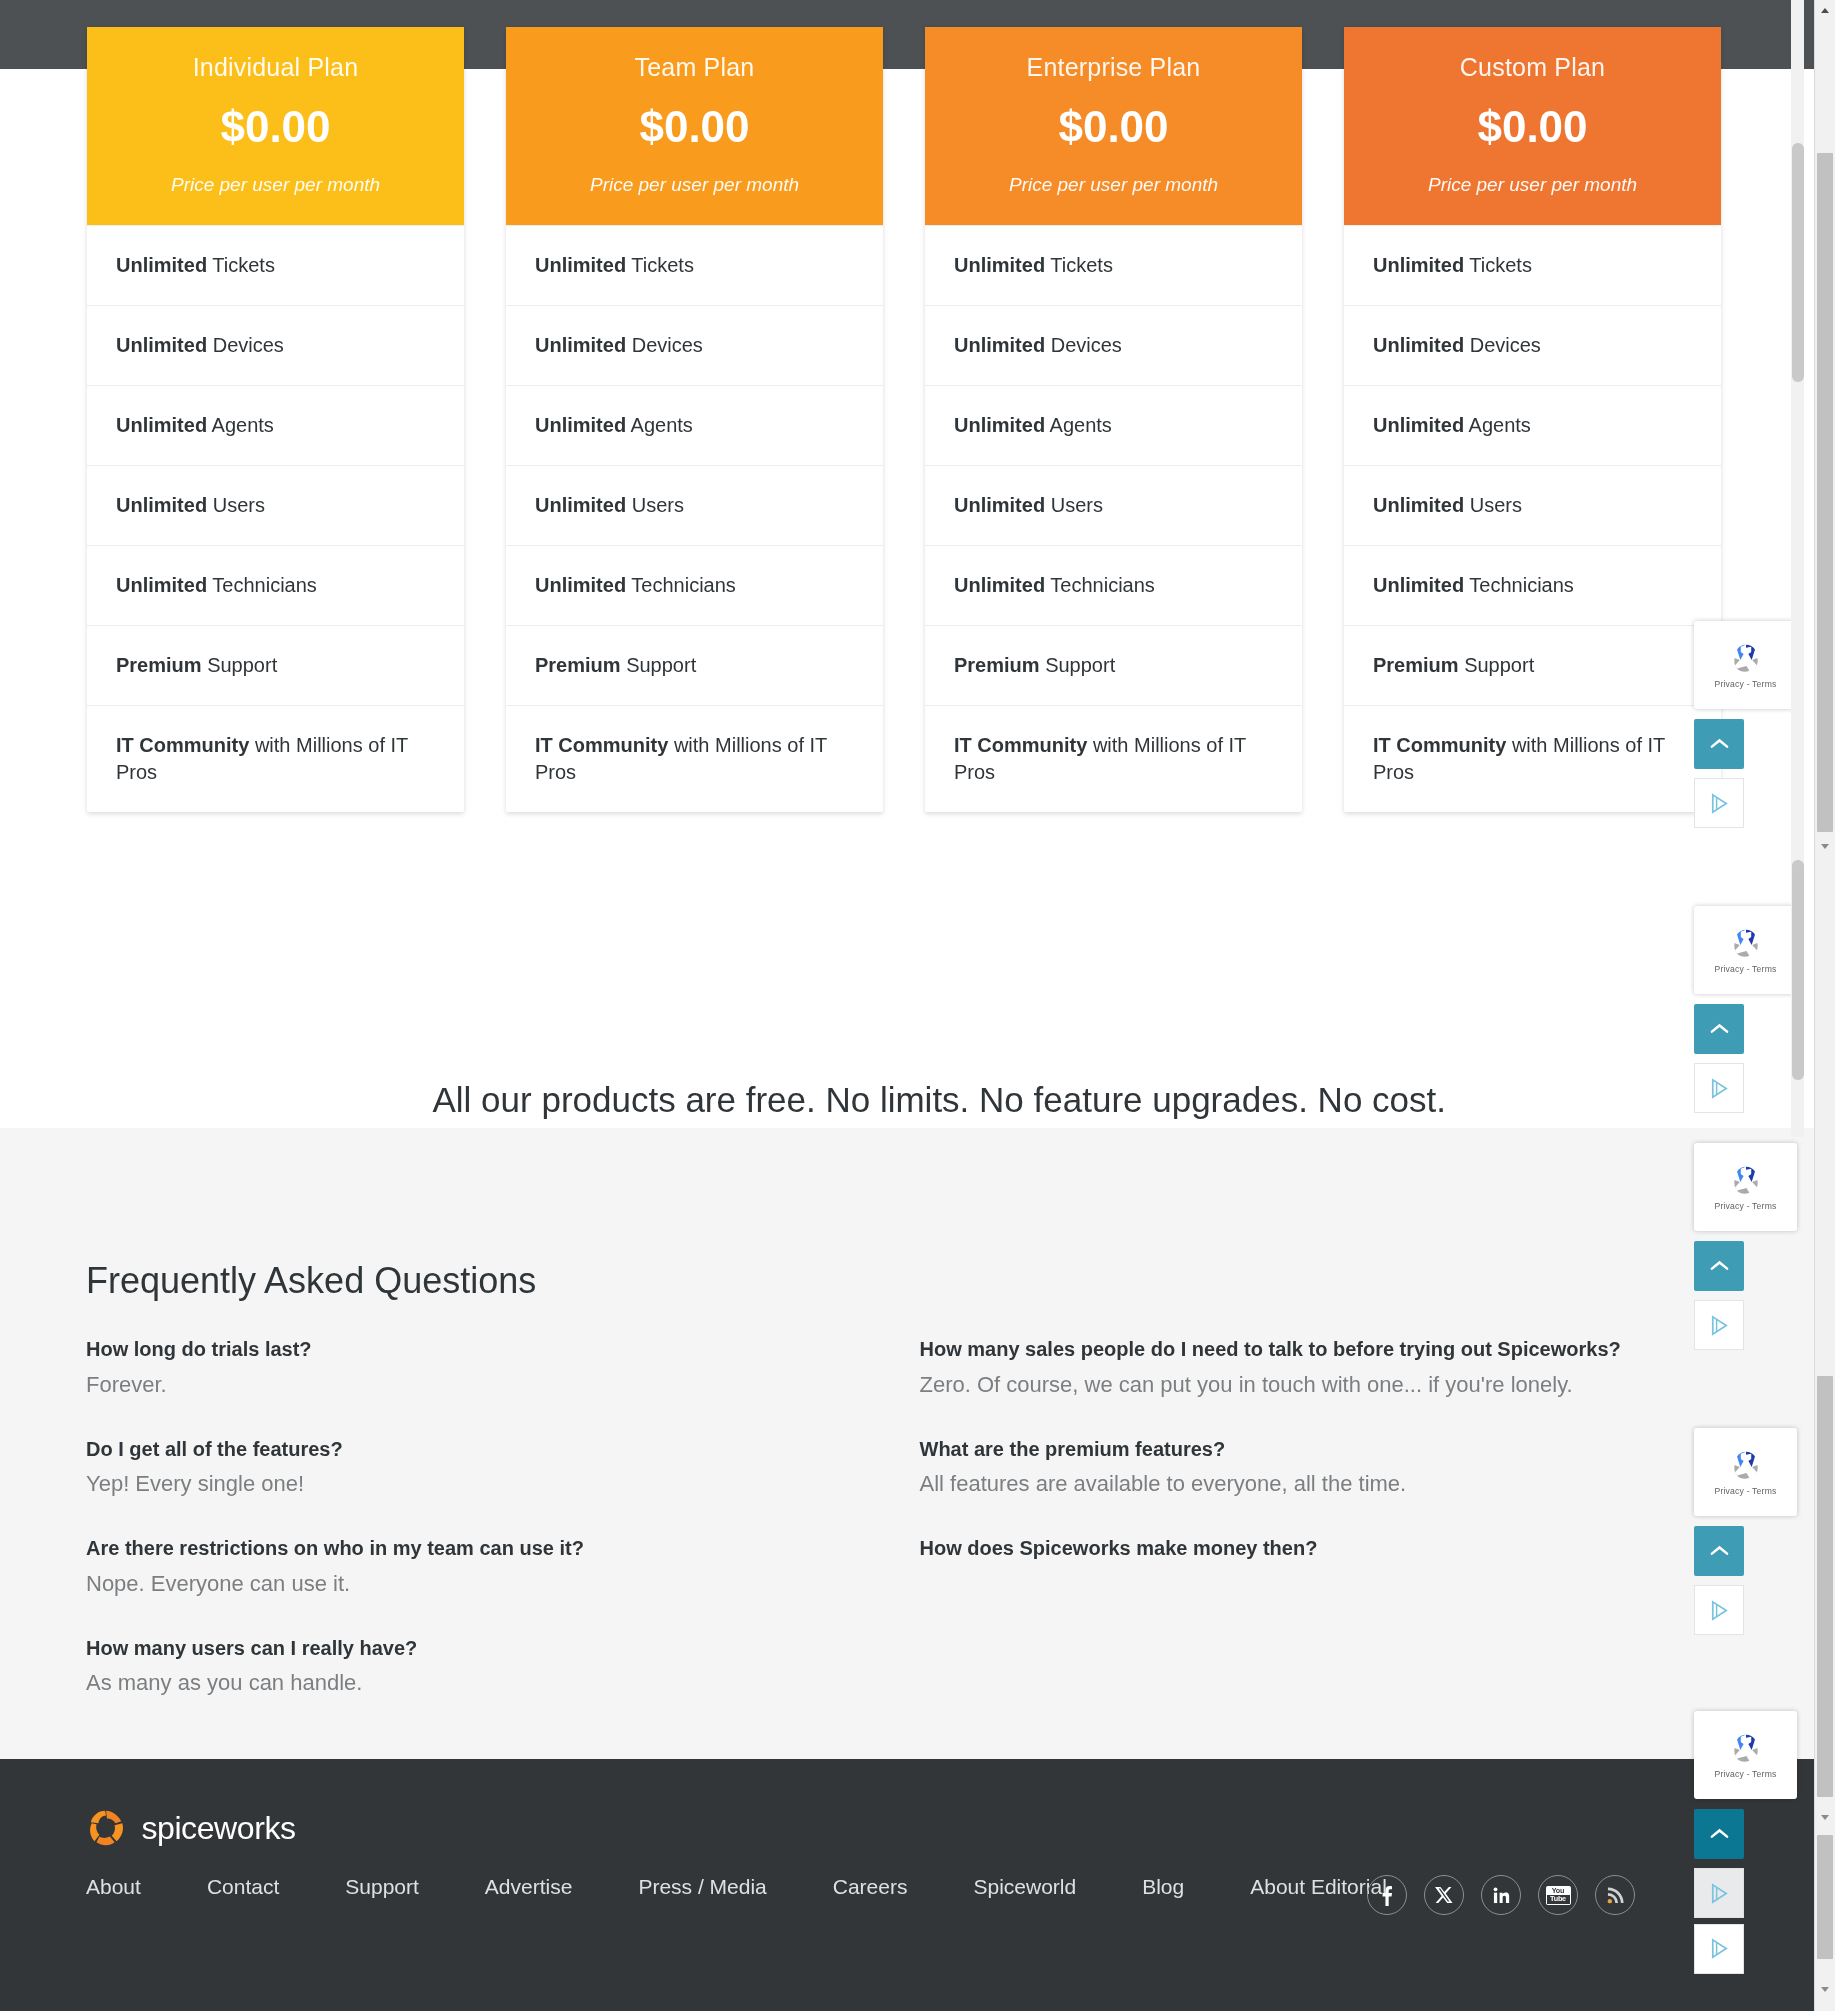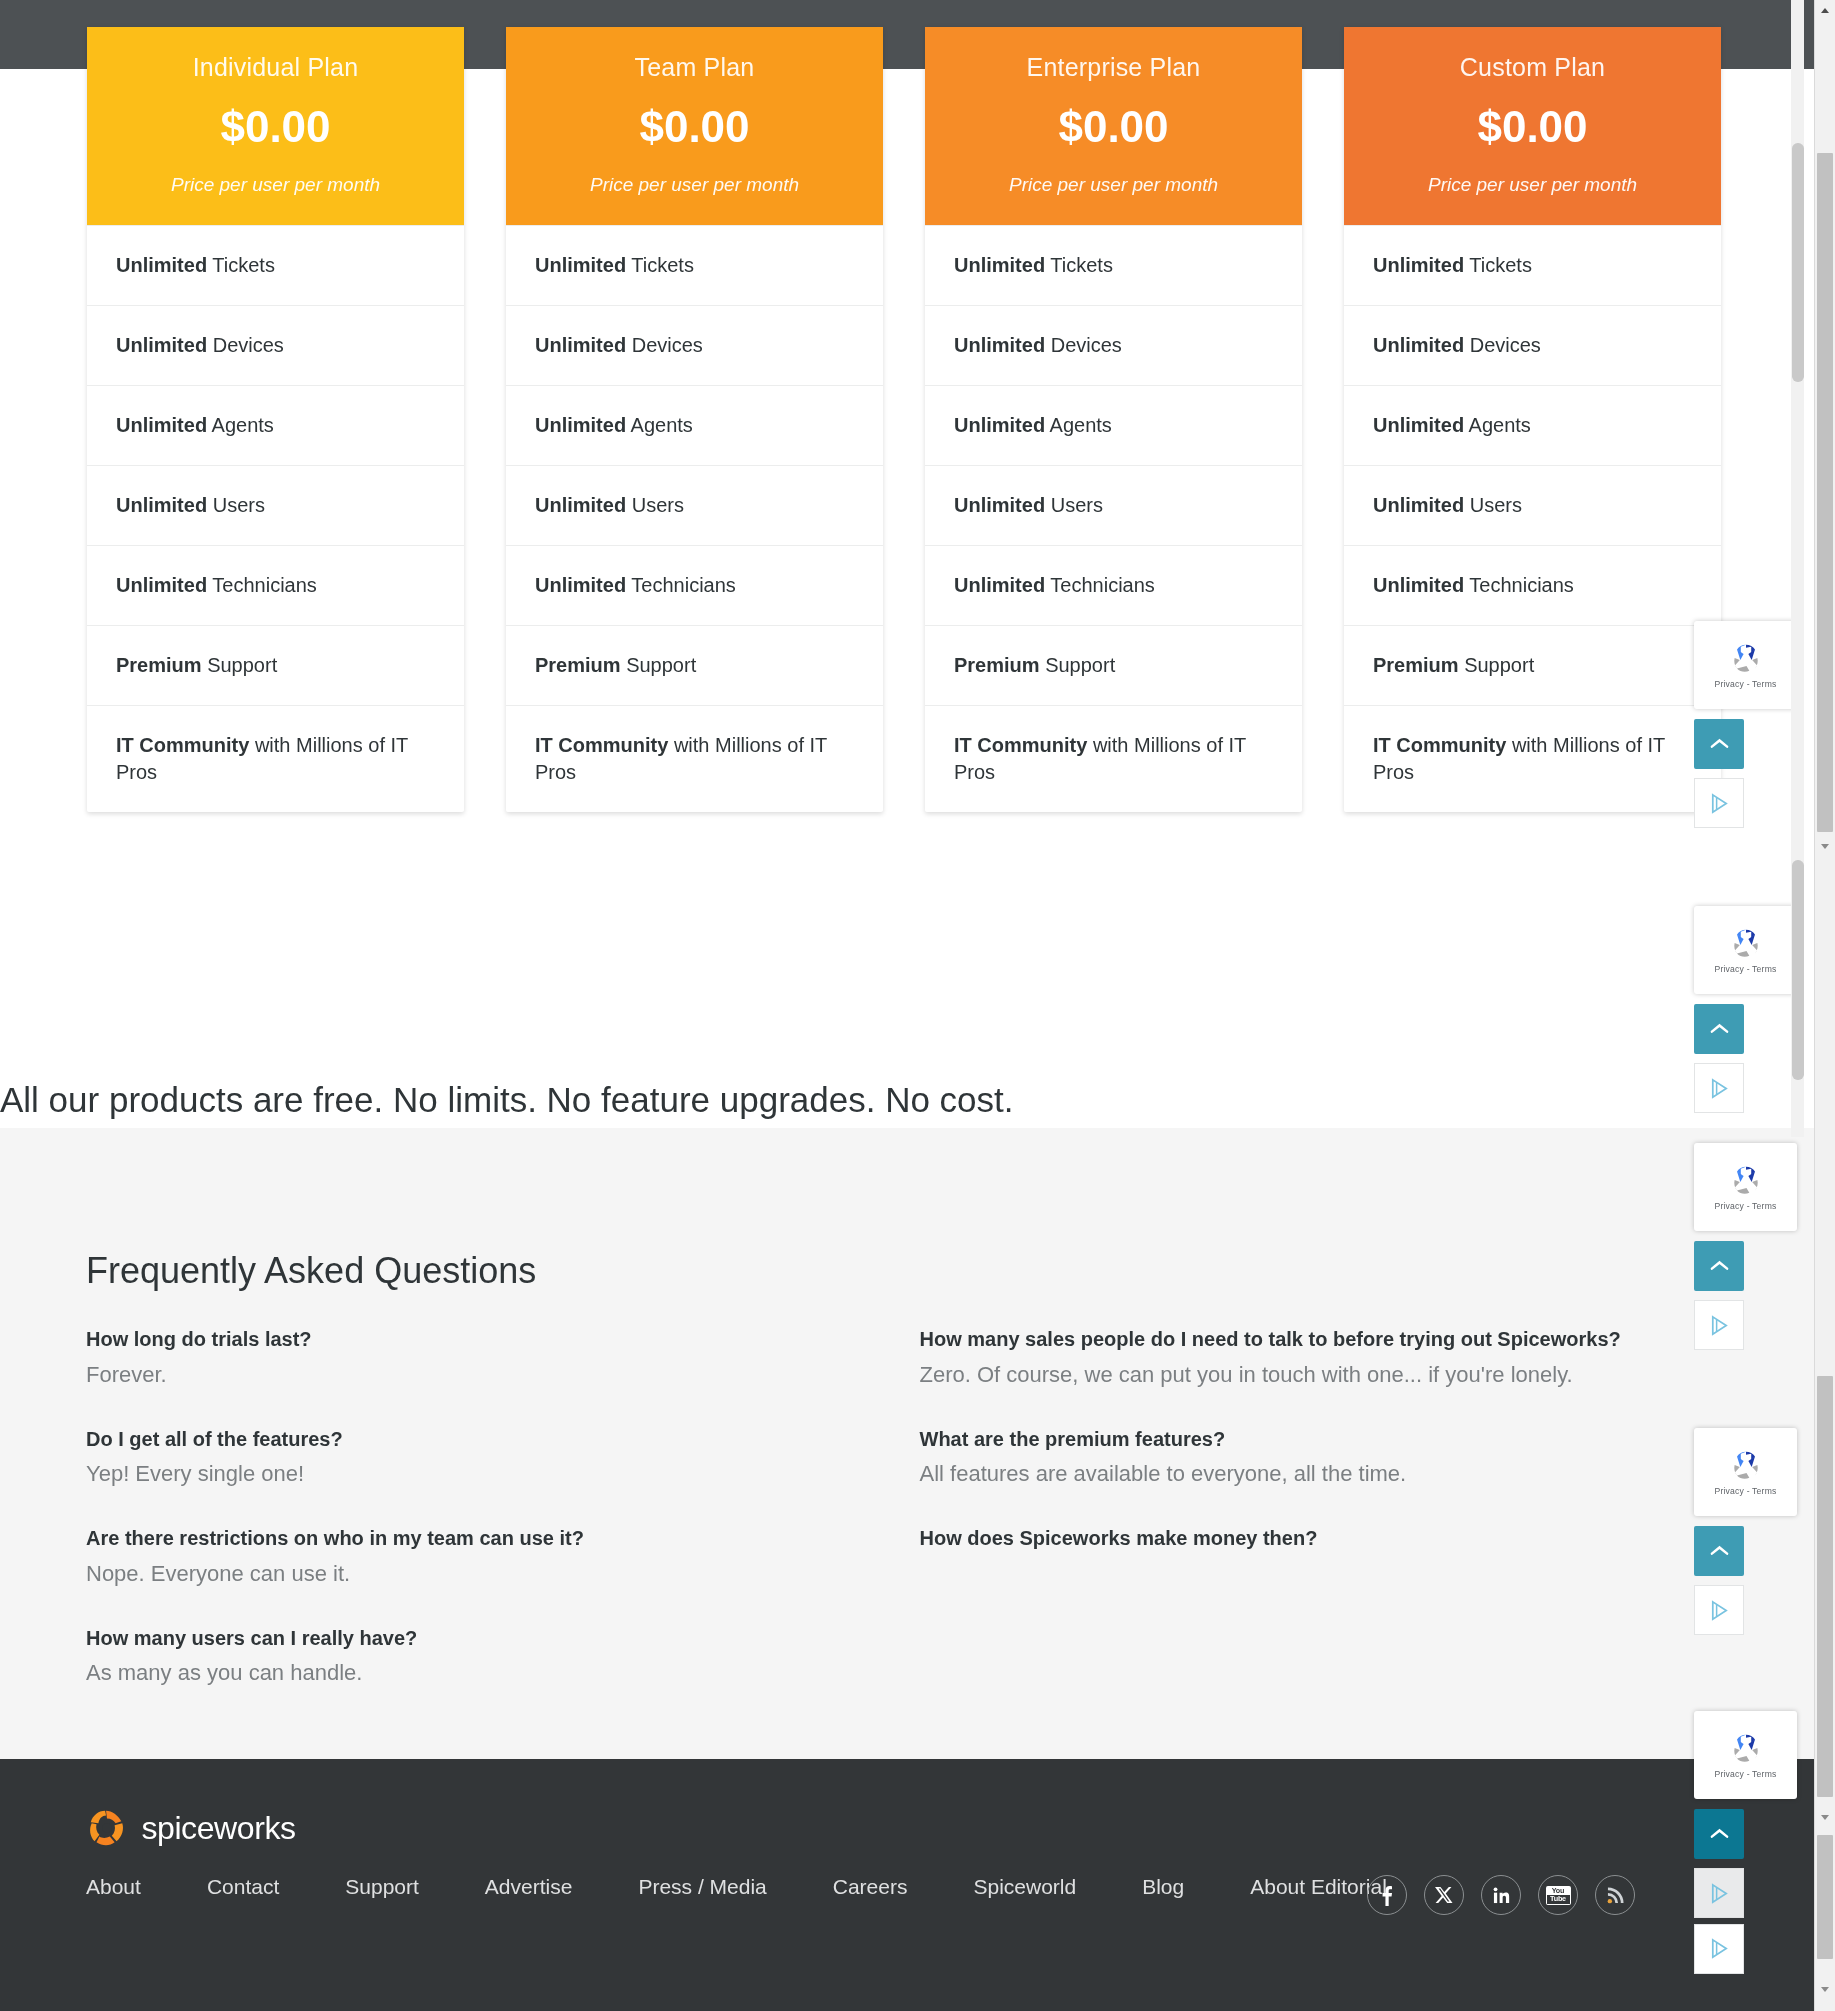--- a/index.html
+++ b/index.html
@@ -78,39 +78,39 @@
   }
   .feat:first-of-type { border-top: none; }
   .feat b { font-weight: 700; }
 
   
   .tagline {
     position: absolute;
     left: 0;
     top: 1080px;
     width: 1446px;
-    text-align: left;
+    text-align: right;
     font-size: 35px;
     font-weight: 400;
     color: #2f3538;
   }
 
   
   .faq-section {
     position: absolute;
     left: 0;
     top: 1128px;
     width: 1814px;
     height: 631px;
     background: #f5f5f5;
   }
   .faq-inner {
     position: absolute;
     left: 86px;
-    top: 122px;
+    top: 132px;
     width: 1644px;
   }
   .faq-heading {
     font-size: 36px;
     font-weight: 400;
     color: #2f3538;
     margin-bottom: 36px;
   }
   .faq-cols {
     display: flex;

